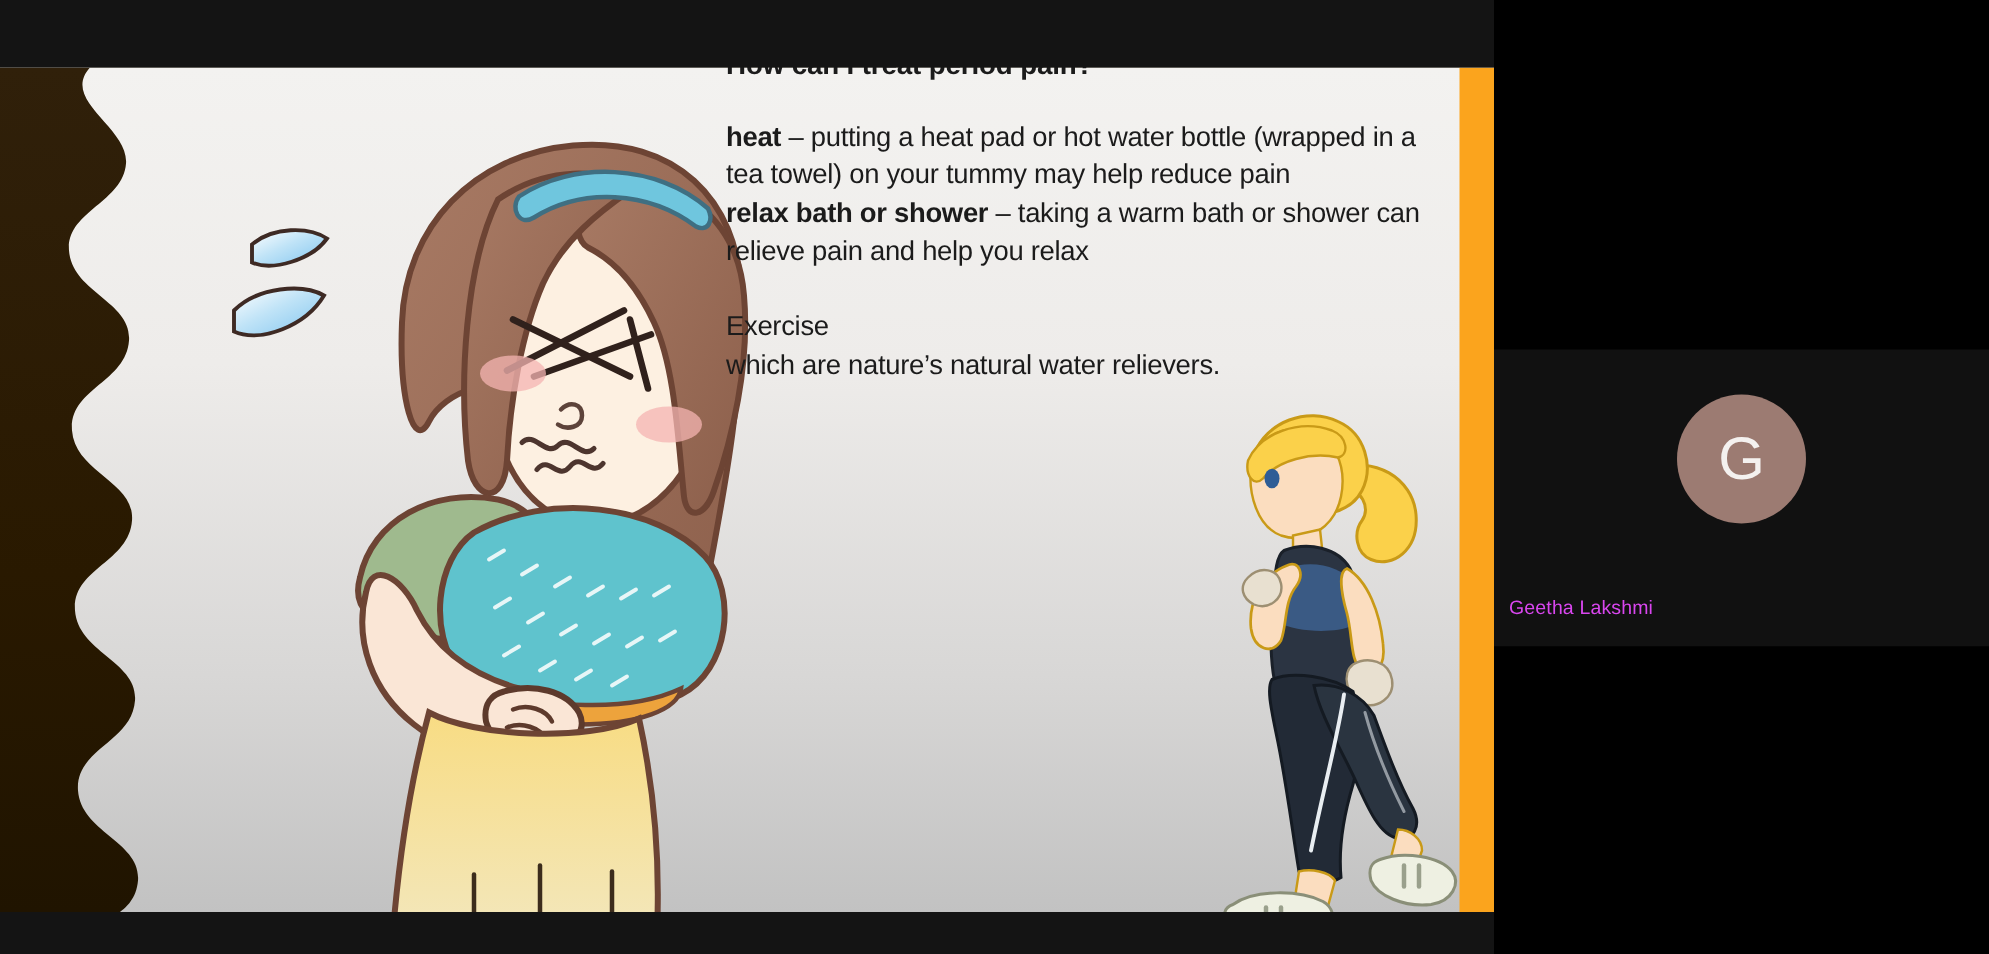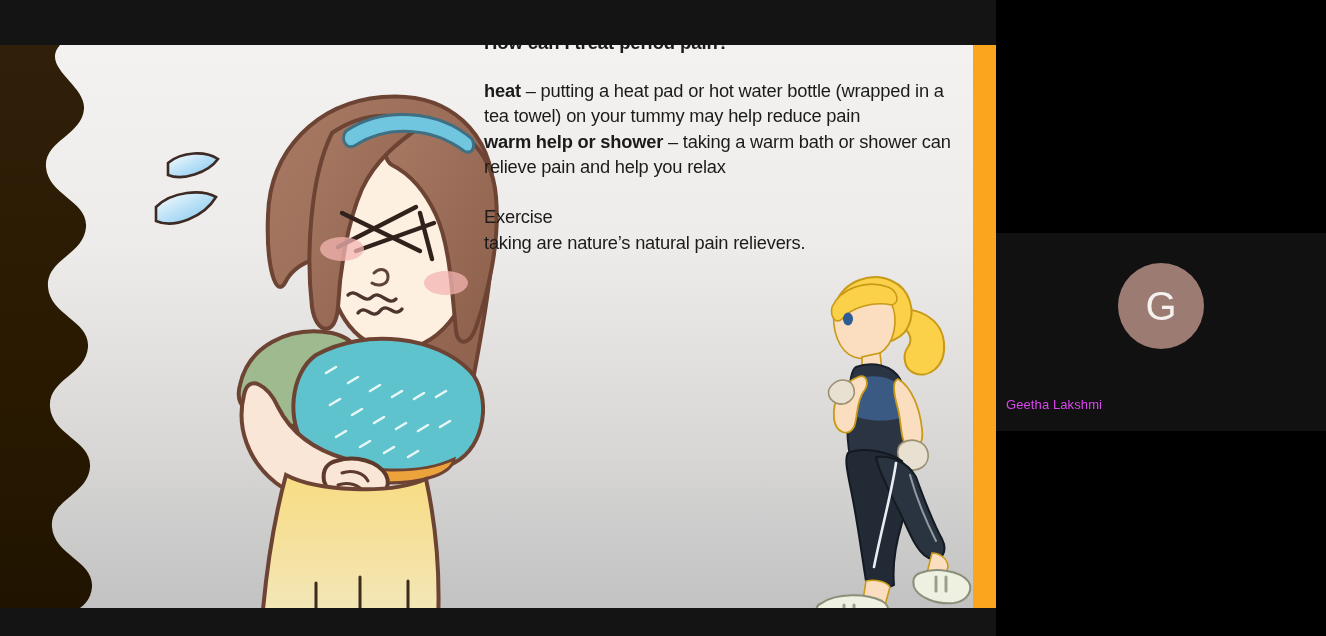--- a/index.html
+++ b/index.html
@@ -369,28 +369,28 @@
     </svg>
 
     <div class="slide-text">
       <div class="slide-heading">How can I treat period pain?</div>
 
       <div class="para">
         <b>heat</b><span> – </span><span>putting a heat pad or hot water bottle (wrapped in a tea towel) on your tummy may help reduce pain</span>
       </div>
 
       <div class="para">
-        <b>warm help or shower</b><span> – </span><span>taking a warm bath or shower can relieve pain and help you relax</span>
+        <b>relax bath or shower</b><span> – </span><span>taking a warm bath or shower can relieve pain and help you relax</span>
       </div>
 
 
       <div class="gap"></div>
 
       <div class="plain-line">Exercise</div>
-      <div class="plain-line">taking are nature’s natural pain relievers.</div>
+      <div class="plain-line">which are nature’s natural water relievers.</div>
     </div>
 
     <div class="share-top"></div>
     <div class="share-bottom"></div>
   </div>
 
   <div class="rail">
 
     <div class="tile-top"></div>
 

